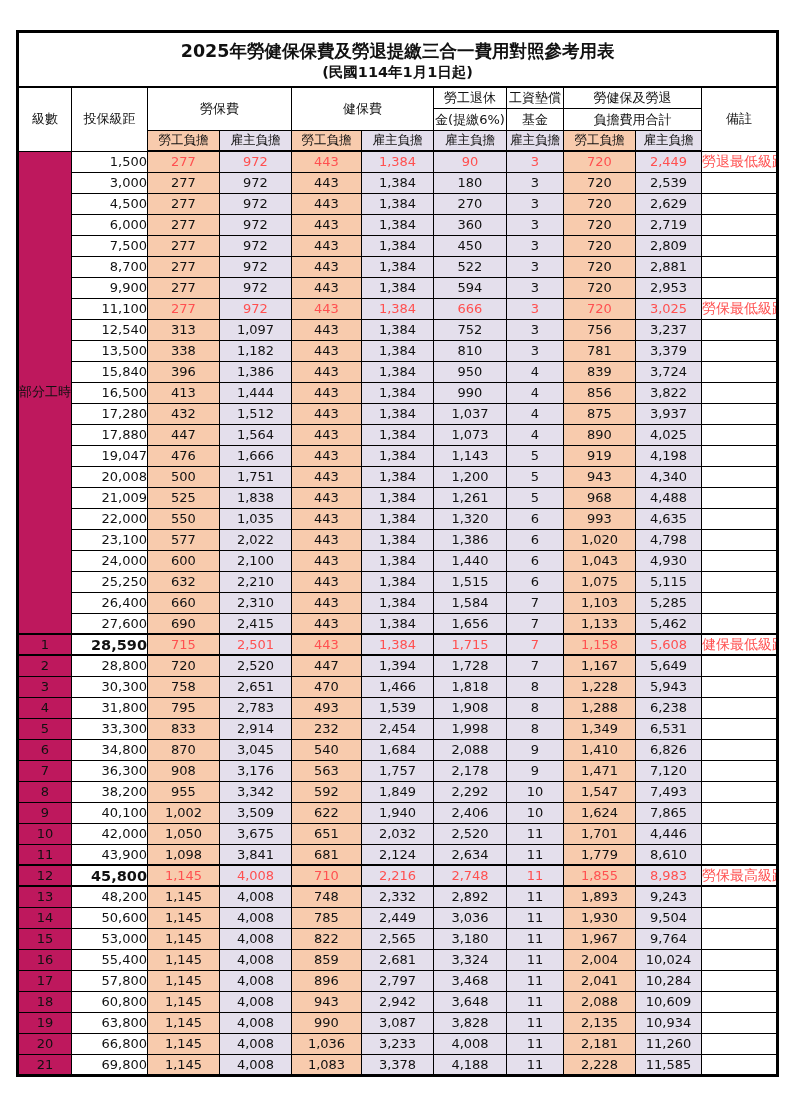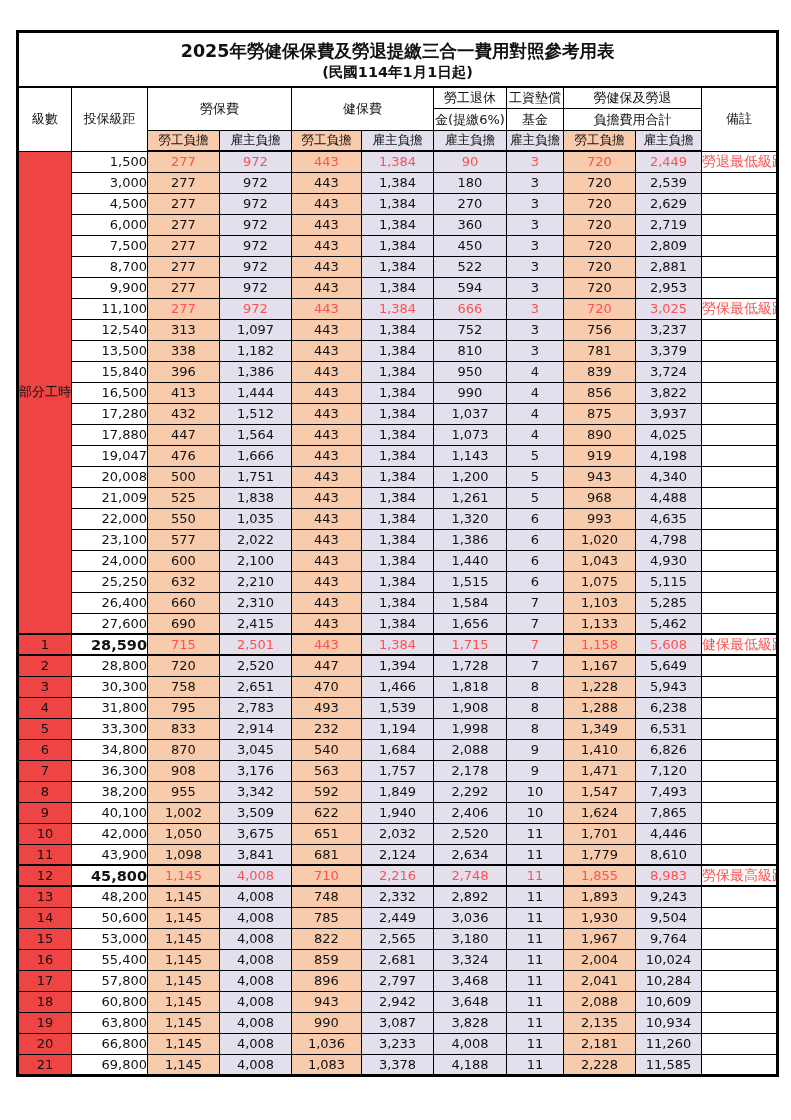--- a/index.html
+++ b/index.html
@@ -38,21 +38,21 @@
   .title-line1{font-size:17.5px;font-weight:bold;line-height:1.5;}
   .title-line2{font-size:14.5px;font-weight:bold;line-height:1.1;}
   
   tr.h1 th{height:20px;font-size:13px;}
   tr.h2 th{height:21px;font-size:13px;}
   tr.h3 th{height:19px;font-size:12.5px;border-bottom:2.5px solid #000;}
   th.emp{background:var(--emp);}
   th.er{background:var(--er);}
   
   tbody tr{height:21px;}
-  td.level{background:#ef4444;font-size:13px;}
+  td.level{background:#be185d;font-size:13px;}
   td.salary{background:#fff;text-align:right;font-size:13px;}
   td.emp{background:var(--emp);}
   td.er{background:var(--er);}
   td.remark{background:#fff;color:var(--red);font-size:14px;letter-spacing:0;}
   tr.hl td.emp, tr.hl td.er{color:var(--red);}
   tr.thick td{border-top:2.5px solid #000;border-bottom:2.5px solid #000;}
   tr.thick td.salary{font-weight:bold;font-size:14.5px;}
 </style>
 </head>
 <body>
@@ -433,21 +433,21 @@
         <td class="emp">1,288</td>
         <td class="er">6,238</td>
         <td class="remark"></td>
       </tr>
       <tr>
         <td class="level">5</td>
         <td class="salary">33,300</td>
         <td class="emp">833</td>
         <td class="er">2,914</td>
         <td class="emp">232</td>
-        <td class="er">1,194</td>
+        <td class="er">2,454</td>
         <td class="er">1,998</td>
         <td class="er">8</td>
         <td class="emp">1,349</td>
         <td class="er">6,531</td>
         <td class="remark"></td>
       </tr>
       <tr>
         <td class="level">6</td>
         <td class="salary">34,800</td>
         <td class="emp">870</td>

